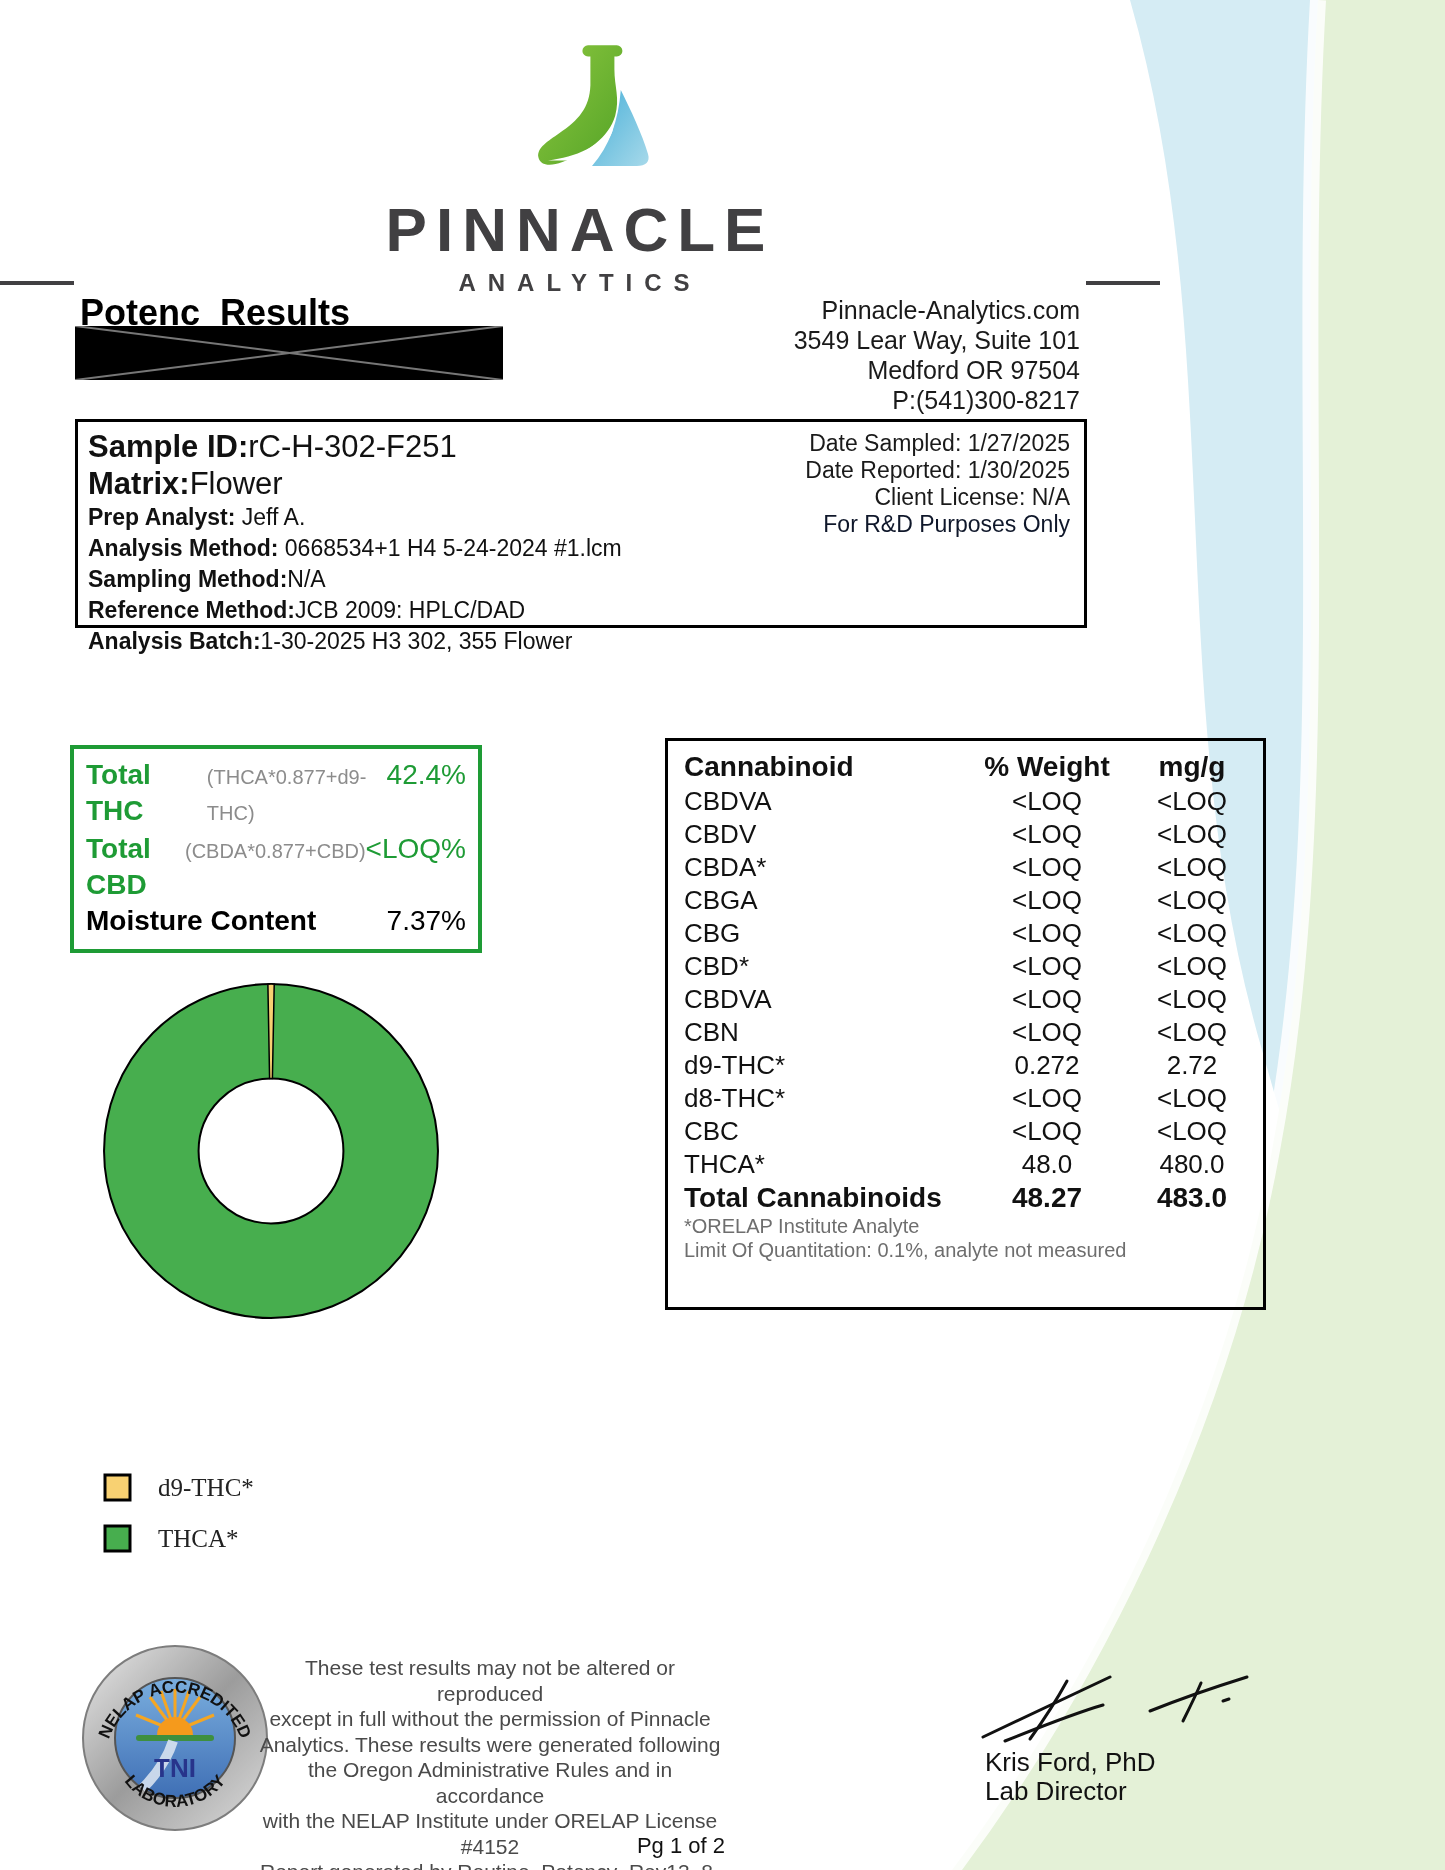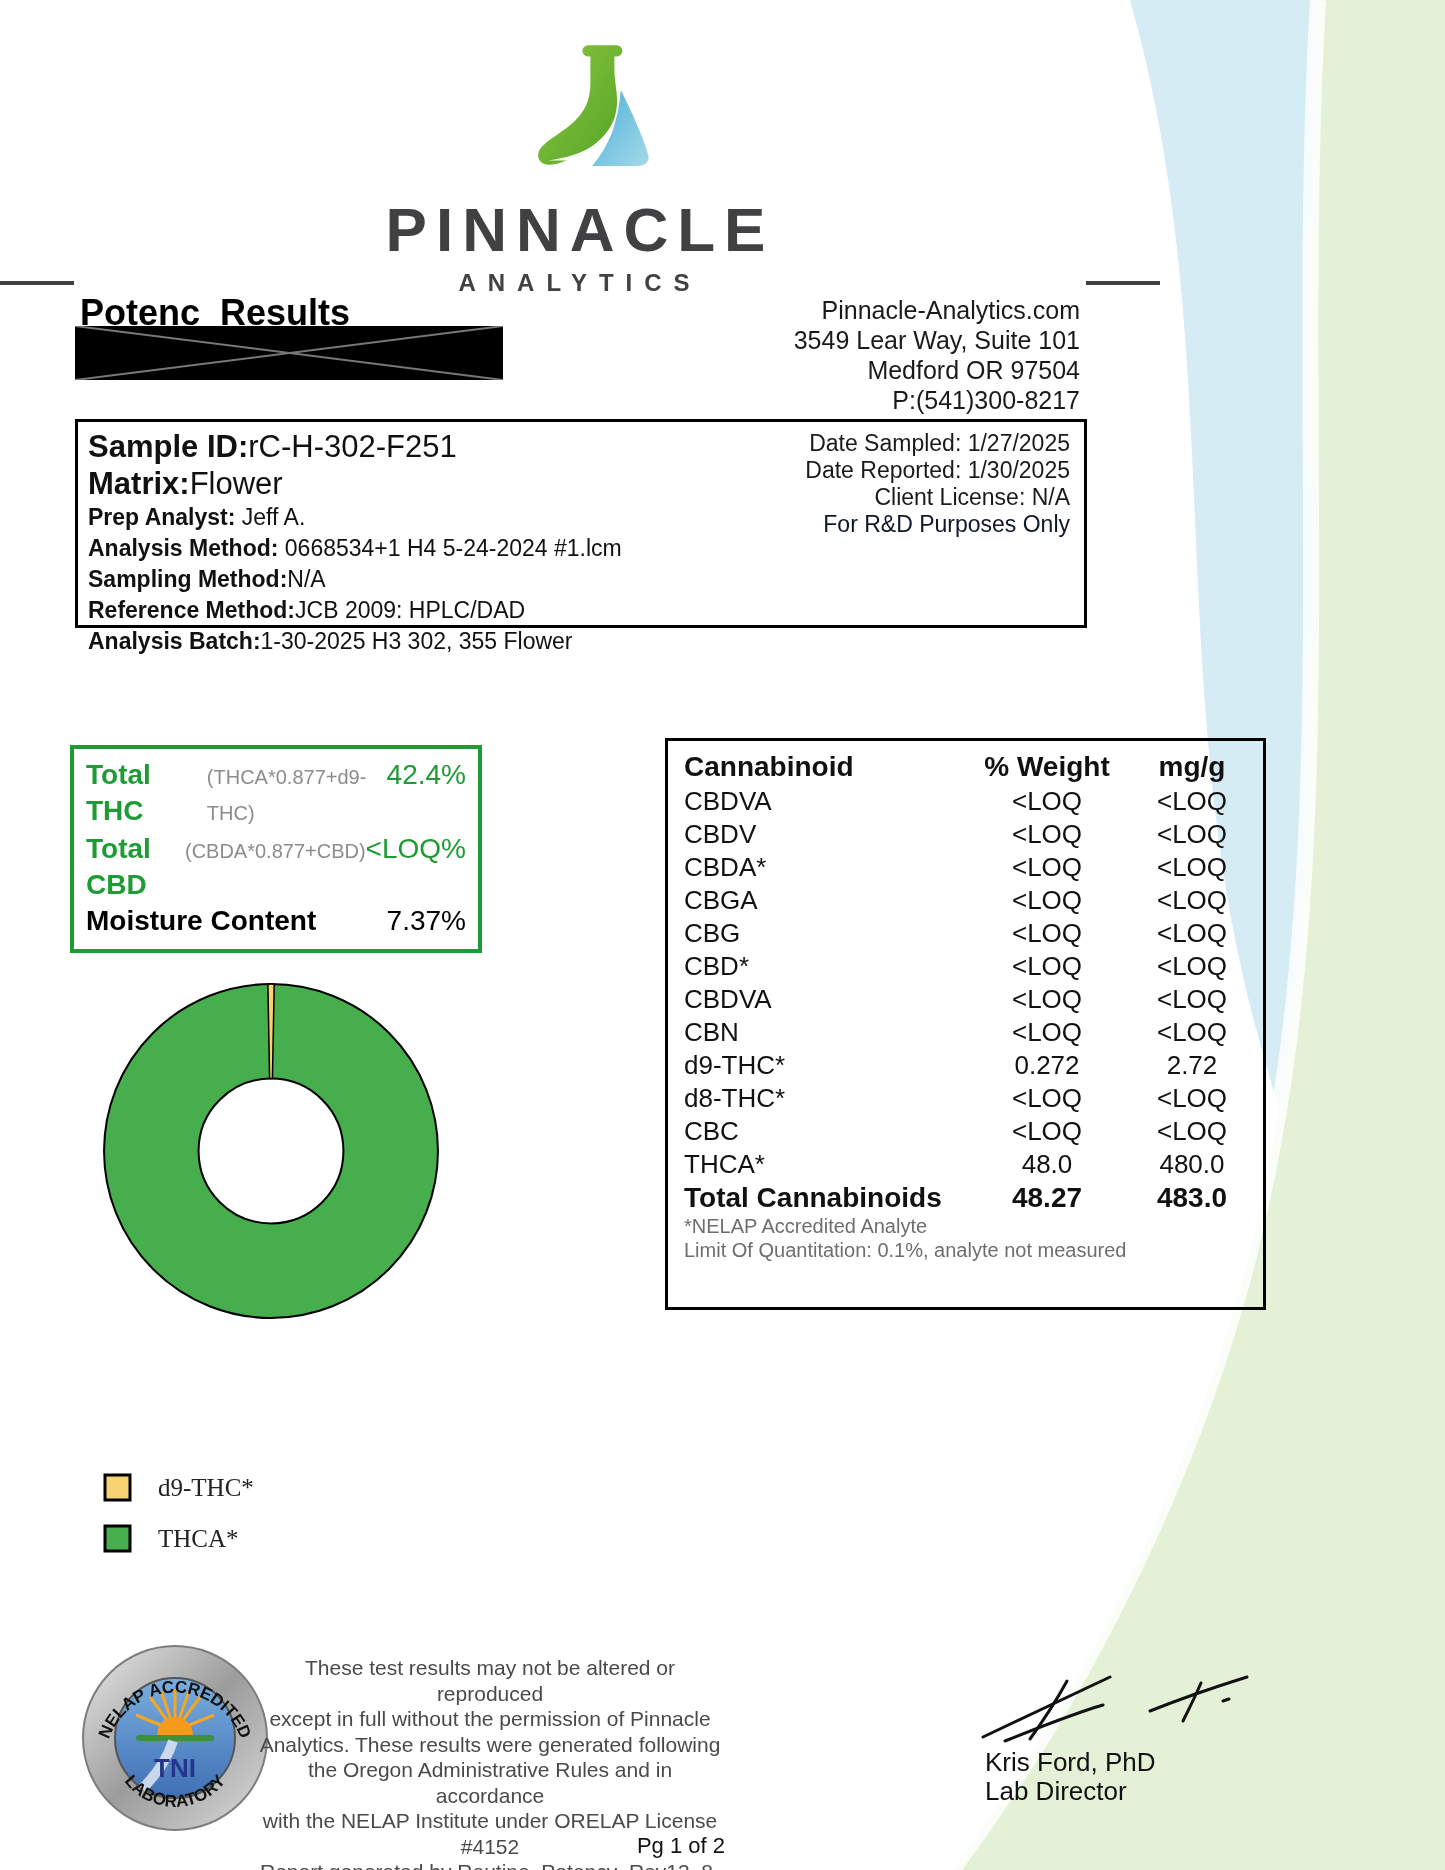--- a/index.html
+++ b/index.html
@@ -229,21 +229,21 @@
             <span class="c1">THCA*</span>
             <span class="c2">48.0</span>
             <span class="c3">480.0</span>
           </div>
         </div>
       <div class="t-row total">
         <span class="c1">Total Cannabinoids</span>
         <span class="c2">48.27</span>
         <span class="c3">483.0</span>
       </div>
-      <div class="footnote">*NELAP Accredited Analyte</div>
+      <div class="footnote">*ORELAP Institute Analyte</div>
       <div class="footnote">Limit Of Quantitation: 0.1%, analyte not measured</div>
     </div>
 
     <svg class="donut" width="346" height="346" viewBox="0 0 344 344" xmlns="http://www.w3.org/2000/svg">
       <circle cx="172" cy="172" r="166" stroke="#000" stroke-width="2" fill="#47ae4e"></circle>
       <circle cx="172" cy="172" r="72" fill="#ffffff" stroke="#000" stroke-width="2"></circle>
       <path d="M 168.9,6.1 A 166,166 0 0 1 175.2,6.1 L 173.4,100 A 72,72 0 0 0 170.6,100 Z" stroke="#000" stroke-width="1.5" fill="#f8d172"></path>
     </svg>
 
     <div class="legend">

